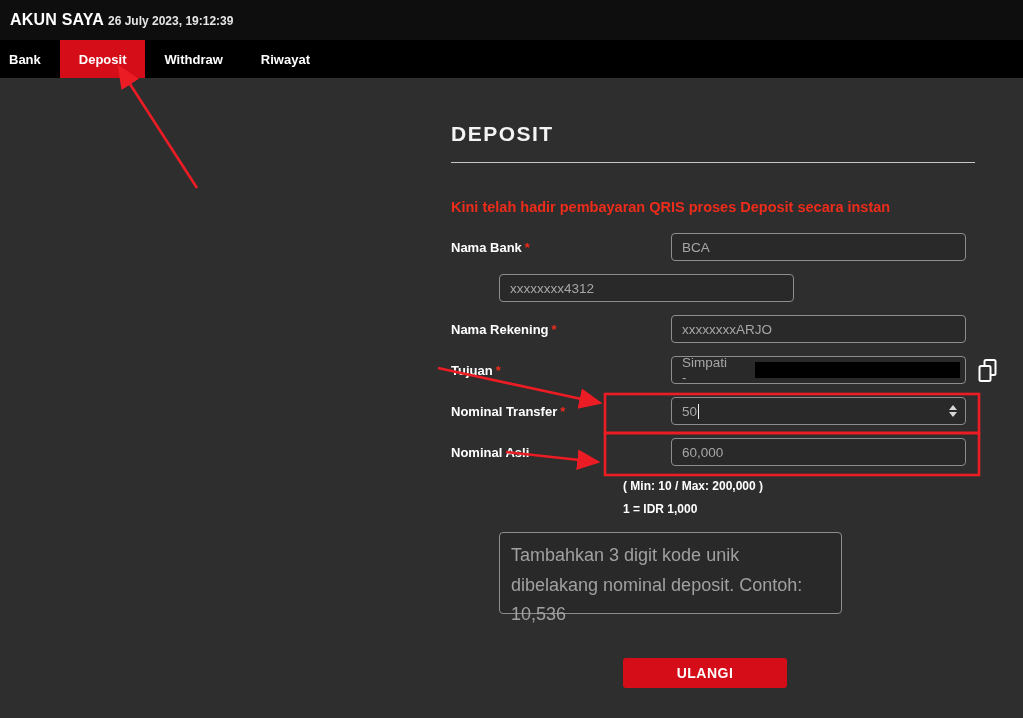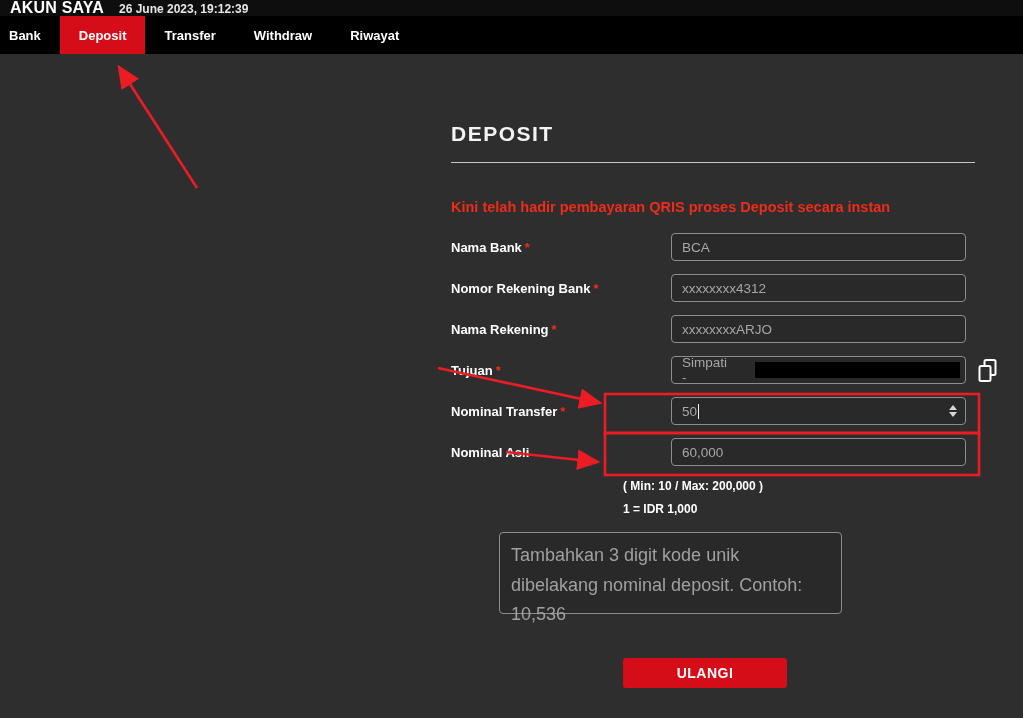--- a/index.html
+++ b/index.html
@@ -6,22 +6,22 @@
   * { box-sizing: border-box; }
   html, body { margin:0; padding:0; }
   body {
     width:1023px; height:718px; position:relative; overflow:hidden;
     background:#2e2e2e;
     font-family:"Liberation Sans", sans-serif;
   }
 
   
   .topbar {
-    height:16px; background:#0e0e0e; display:flex; align-items:center;
-    padding:0 10px; gap:15px;
+    height:40px; background:#0e0e0e; display:flex; align-items:center;
+    padding:0 10px; gap:4px;
   }
   .brand { color:#ffffff; font-weight:bold; font-size:16px; letter-spacing:0.2px; }
   .datetime { color:#e6e6e6; font-size:12px; font-weight:600; padding-top:1px; }
 
   
   .nav { height:38px; background:#000000; display:flex; align-items:stretch; }
   .tab {
     display:flex; align-items:center; padding:12px 19px;
     color:#ffffff; font-weight:bold; font-size:13px; cursor:pointer;
   }
@@ -85,27 +85,26 @@
   .annotations {
     position:absolute; left:0; top:0; width:1023px; height:718px;
     pointer-events:none; z-index:40;
   }
 </style>
 </head>
 <body>
 
 <div class="topbar">
   <span class="brand">AKUN SAYA</span>
-  <span class="datetime">26 June 2023, 19:12:39</span>
+  <span class="datetime">26 July 2023, 19:12:39</span>
 </div>
 
 <div class="nav">
   <div class="tab">Bank</div>
   <div class="tab active">Deposit</div>
-  <div class="tab">Transfer</div>
   <div class="tab">Withdraw</div>
   <div class="tab">Riwayat</div>
 </div>
 
 <div class="form">
   <h1 class="form-title">DEPOSIT</h1>
 
   <div class="notice">Kini telah hadir pembayaran QRIS proses Deposit secara instan</div>
 
   <div class="row">
@@ -113,23 +112,20 @@
       <span>Nama Bank</span><span class="req">*</span>
     </div>
     <div class="control">
       <div class="box">
         <span>BCA</span>
       </div>
     </div>
   </div>
 
   <div class="row">
-    <div class="flabel">
-      <span>Nomor Rekening Bank</span><span class="req">*</span>
-    </div>
     <div class="control">
       <div class="box">
         <span>xxxxxxxx4312</span>
       </div>
     </div>
   </div>
 
   <div class="row">
     <div class="flabel">
       <span>Nama Rekening</span><span class="req">*</span>

